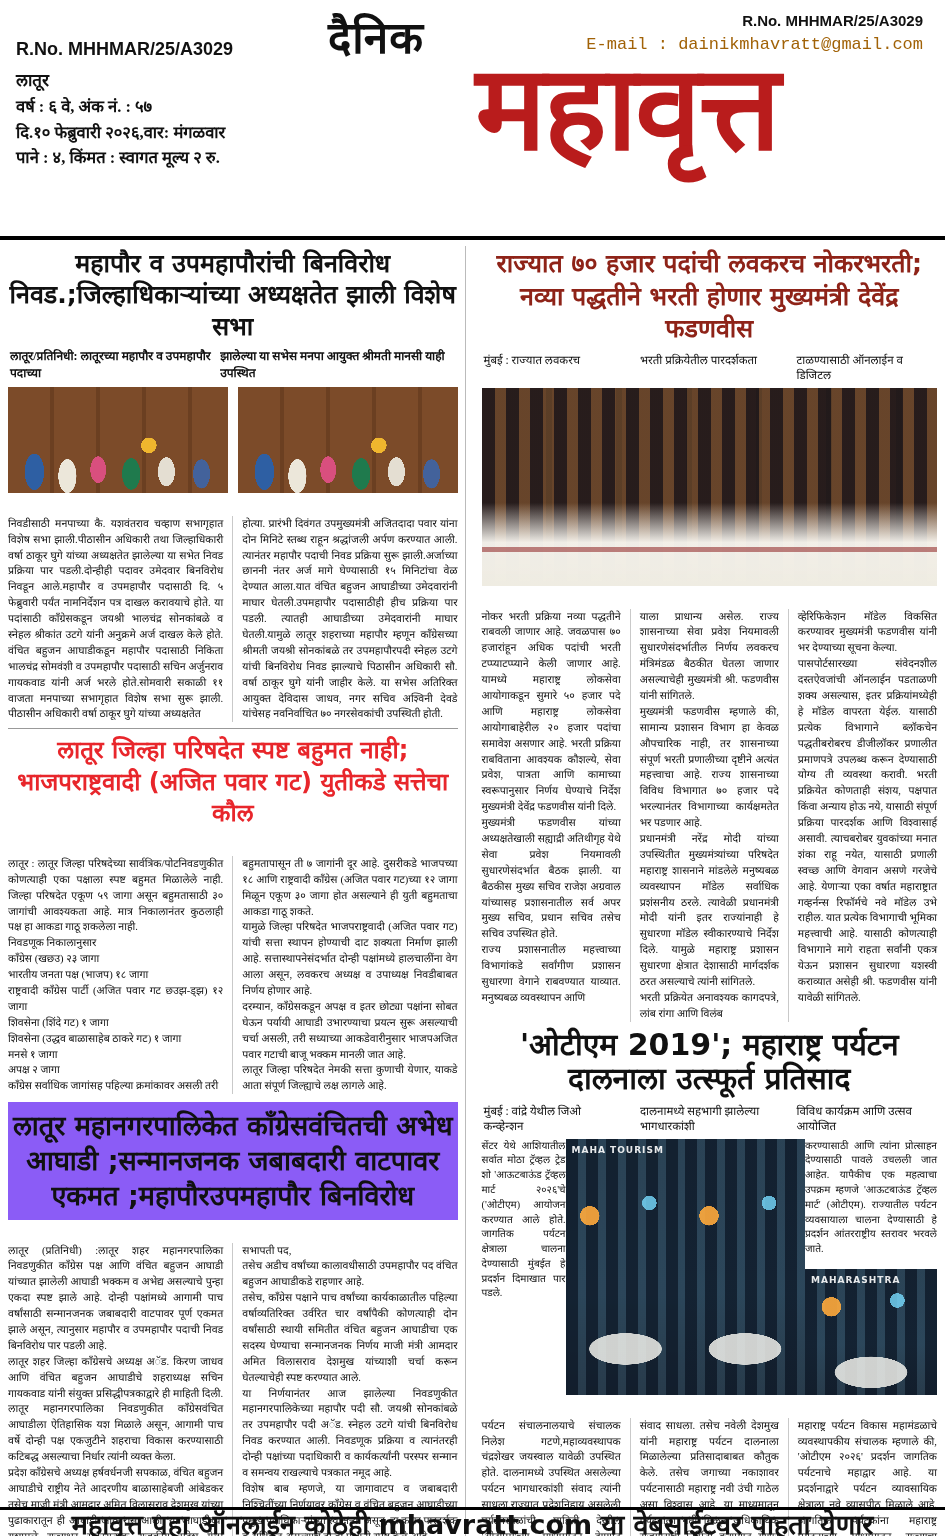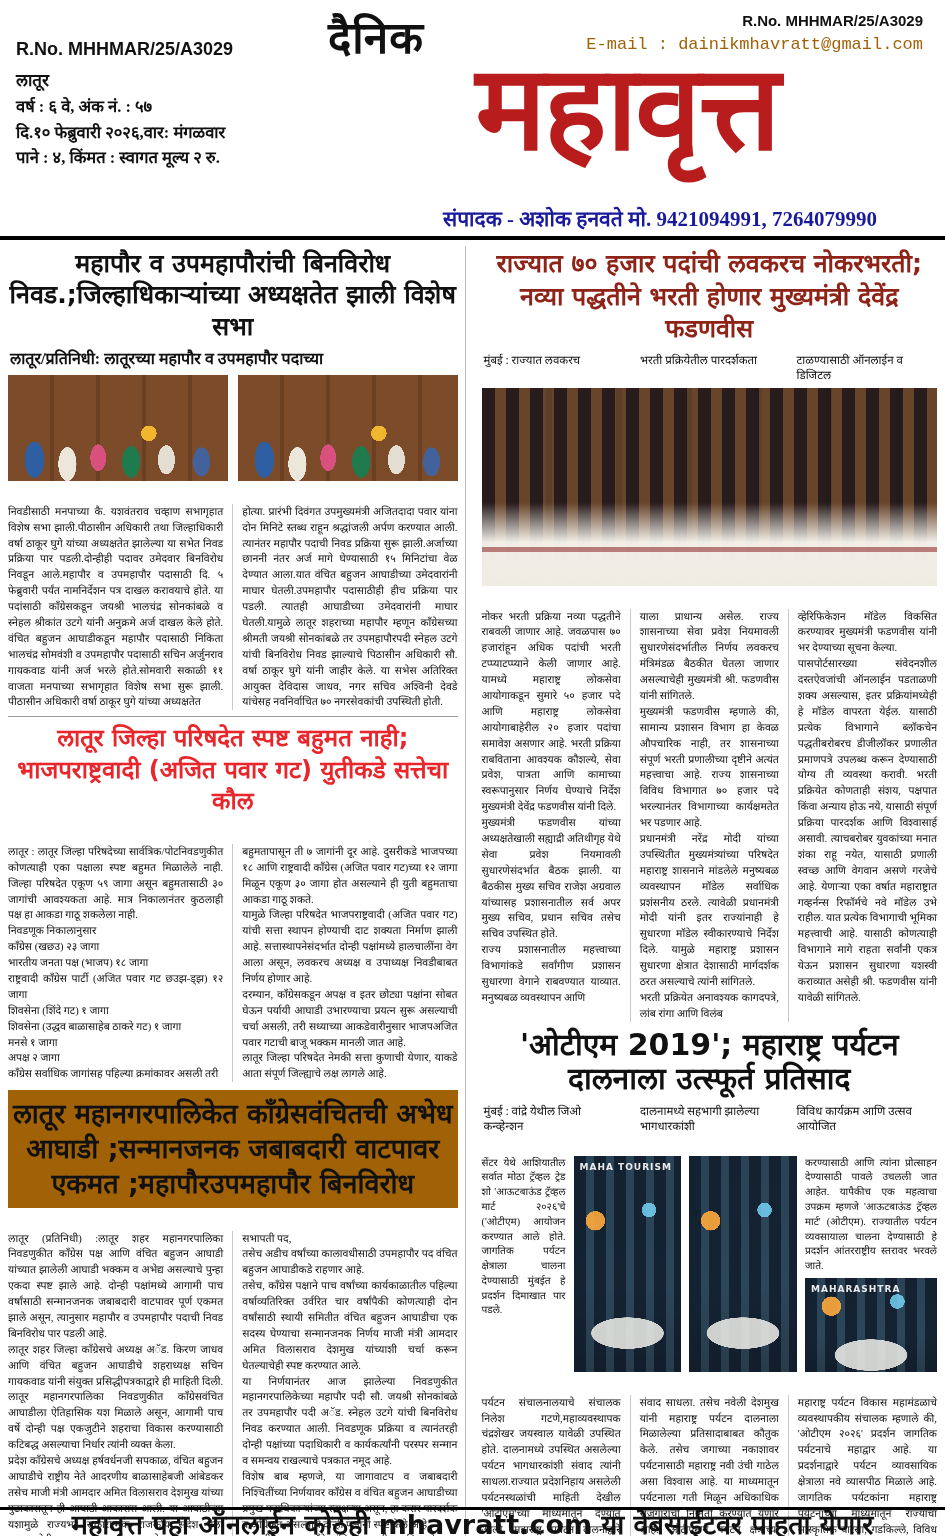--- a/index.html
+++ b/index.html
@@ -27,27 +27,27 @@
   
   .content { display:grid; grid-template-columns:1fr 1fr; gap:0 14px; padding:6px 8px 0 8px; }
   .halfL { border-right:1px solid #bbb; padding-right:7px; }
   .halfR { padding-left:2px; }
   
   .hlA { font-family:"DejaVu Sans",sans-serif; font-weight:bold; font-size:25px; line-height:1.25;
          text-align:center; padding:2px 0 3px 0; }
   .hlB { font-family:"DejaVu Sans",sans-serif; font-weight:bold; font-size:24px; line-height:1.3;
          color:#e8262b; text-align:center; padding:6px 0 4px 0; }
   .hlC { font-family:"DejaVu Sans",sans-serif; font-weight:bold; font-size:27px; line-height:1.3;
-         text-align:center; background:#a16207; padding:6px 4px; margin-top:8px; }
+         text-align:center; background:#8b5cf6; padding:6px 4px; margin-top:8px; }
   .hlD { font-family:"DejaVu Sans",sans-serif; font-weight:bold; font-size:25px; line-height:1.3;
          color:#8e2318; text-align:center; padding:2px 0 4px 0; }
   .hlE { font-family:"DejaVu Sans",sans-serif; font-weight:bold; font-size:30px; line-height:1.15;
          text-align:center; padding:6px 0 4px 0; }
   
-  .byline { display:flex; justify-content:space-between; font-weight:bold; font-size:16px; padding:2px 2px 4px 2px; }
+  .byline { display:flex; justify-content:space-between; font-weight:bold; font-size:12px; padding:2px 2px 4px 2px; }
   .byrow { display:flex; gap:18px; font-size:11.5px; padding:2px 2px 4px 2px; }
   .byrow span { flex:1; }
   
   .cols { display:flex; gap:9px; padding-top:23px; }
   .coltext { flex:1; font-size:10.6px; line-height:1.5; text-align:justify; white-space:pre-line; }
   .cols .coltext + .coltext { border-left:1px solid #c9c9c9; padding-left:9px; }
   
   .photorowA { display:flex; gap:10px; margin-top:2px; }
   .photoA { flex:1; height:106px; position:relative; overflow:hidden;
     background:
@@ -60,21 +60,21 @@
       radial-gradient(circle 11px at 64% 55%, #f0b62e 70%, transparent 71%),
       repeating-linear-gradient(90deg, #7c4b29 0 42px, #6b3f21 42px 46px),
       linear-gradient(#85532e, #5c371d); }
   .photoD { height:198px; margin-top:2px; position:relative; overflow:hidden;
     background:
       linear-gradient(rgba(0,0,0,0) 58%, rgba(250,248,242,.95) 78%, #efece2 100%),
       repeating-linear-gradient(90deg, rgba(15,15,25,.75) 0 13px, rgba(90,70,55,.35) 13px 24px),
       repeating-linear-gradient(90deg, #6e4423 0 64px, #5c3a1e 64px 70px),
       linear-gradient(#7a4c28 0%, #6e4423 55%, #8a8070 70%, #d9d4c6 100%); }
   .photoD .tableline { position:absolute; left:0; right:0; bottom:34px; height:5px; background:#8c1f1f; opacity:.55; }
-  .photorowE { display:flex; gap:8px; margin-top:19px; height:216px; }
+  .photorowE { display:flex; margin-top:2px; height:256px; }
   .sidecolE { width:84px; font-size:10.2px; line-height:1.45; text-align:justify; white-space:pre-line; }
   .photoE { flex:1; position:relative; overflow:hidden;
     background:
       radial-gradient(circle 16px at 20% 30%, rgba(255,170,60,.9) 60%, transparent 61%),
       radial-gradient(circle 12px at 70% 25%, rgba(120,220,255,.8) 60%, transparent 61%),
       radial-gradient(ellipse 60px 26px at 50% 82%, rgba(240,240,235,.85) 60%, transparent 61%),
       repeating-linear-gradient(90deg, rgba(20,30,45,.8) 0 12px, rgba(70,90,110,.5) 12px 20px),
       linear-gradient(#0f2b3c, #123347 60%, #0a1c28); }
   .photoE .plabel { position:absolute; top:6px; left:6px; color:#fff; font-family:"DejaVu Sans",sans-serif;
       font-size:9px; font-weight:bold; letter-spacing:1px; opacity:.9; }
@@ -99,31 +99,31 @@
       <div class="meta">वर्ष : ६ वे, अंक नं. : ५७</div>
       <div class="meta">दि.१० फेब्रुवारी २०२६,वार: मंगळवार</div>
       <div class="meta">पाने : ४, किंमत : स्वागत मूल्य २ रु.</div>
     </div>
     <div class="dainik">दैनिक</div>
     <div class="mast">महावृत्त</div>
     <div class="hdr-right">
       <div class="regno">R.No. MHHMAR/25/A3029</div>
       <div class="email">E-mail : dainikmhavratt@gmail.com</div>
     </div>
-    <div class="editor">संपादक - अशोक हनवते मो. 9421094991, 7264079990</div>
   </div>
 
   <div class="content">
 
     <div class="halfL">
 
       <div>
         <div class="hlA">महापौर व उपमहापौरांची बिनविरोध निवड.;जिल्हाधिकाऱ्यांच्या अध्यक्षतेत झाली विशेष सभा</div>
         <div class="byline">
           <span>लातूर/प्रतिनिधी: लातूरच्या महापौर व उपमहापौर पदाच्या</span>
+          <span>झालेल्या या सभेस मनपा आयुक्त श्रीमती मानसी याही उपस्थित</span>
         </div>
         <div class="photorowA">
           <div class="photoA"></div>
           <div class="photoA"></div>
         </div>
         <div class="cols">
           <div class="coltext">निवडीसाठी मनपाच्या कै. यशवंतराव चव्हाण सभागृहात विशेष सभा झाली.पीठासीन अधिकारी तथा जिल्हाधिकारी वर्षा ठाकूर घुगे यांच्या अध्यक्षतेत झालेल्या या सभेत निवड प्रक्रिया पार पडली.दोन्हीही पदावर उमेदवार बिनविरोध निवडून आले.महापौर व उपमहापौर पदासाठी दि. ५ फेब्रुवारी पर्यंत नामनिर्देशन पत्र दाखल करावयाचे होते. या पदांसाठी काँग्रेसकडून जयश्री भालचंद्र सोनकांबळे व स्नेहल श्रीकांत उटगे यांनी अनुक्रमे अर्ज दाखल केले होते. वंचित बहुजन आघाडीकडून महापौर पदासाठी निकिता भालचंद्र सोमवंशी व उपमहापौर पदासाठी सचिन अर्जुनराव गायकवाड यांनी अर्ज भरले होते.सोमवारी सकाळी ११ वाजता मनपाच्या सभागृहात विशेष सभा सुरू झाली. पीठासीन अधिकारी वर्षा ठाकूर घुगे यांच्या अध्यक्षतेत</div>
           <div class="coltext">होत्या. प्रारंभी दिवंगत उपमुख्यमंत्री अजितदादा पवार यांना दोन मिनिटे स्तब्ध राहून श्रद्धांजली अर्पण करण्यात आली. त्यानंतर महापौर पदाची निवड प्रक्रिया सुरू झाली.अर्जाच्या छाननी नंतर अर्ज मागे घेण्यासाठी १५ मिनिटांचा वेळ देण्यात आला.यात वंचित बहुजन आघाडीच्या उमेदवारांनी माघार घेतली.उपमहापौर पदासाठीही हीच प्रक्रिया पार पडली. त्यातही आघाडीच्या उमेदवारांनी माघार घेतली.यामुळे लातूर शहराच्या महापौर म्हणून काँग्रेसच्या श्रीमती जयश्री सोनकांबळे तर उपमहापौरपदी स्नेहल उटगे यांची बिनविरोध निवड झाल्याचे पिठासीन अधिकारी सौ. वर्षा ठाकूर घुगे यांनी जाहीर केले. या सभेस अतिरिक्त आयुक्त देविदास जाधव, नगर सचिव अश्विनी देवडे यांचेसह नवनिर्वाचित ७० नगरसेवकांची उपस्थिती होती.</div>
         </div>
       </div>

